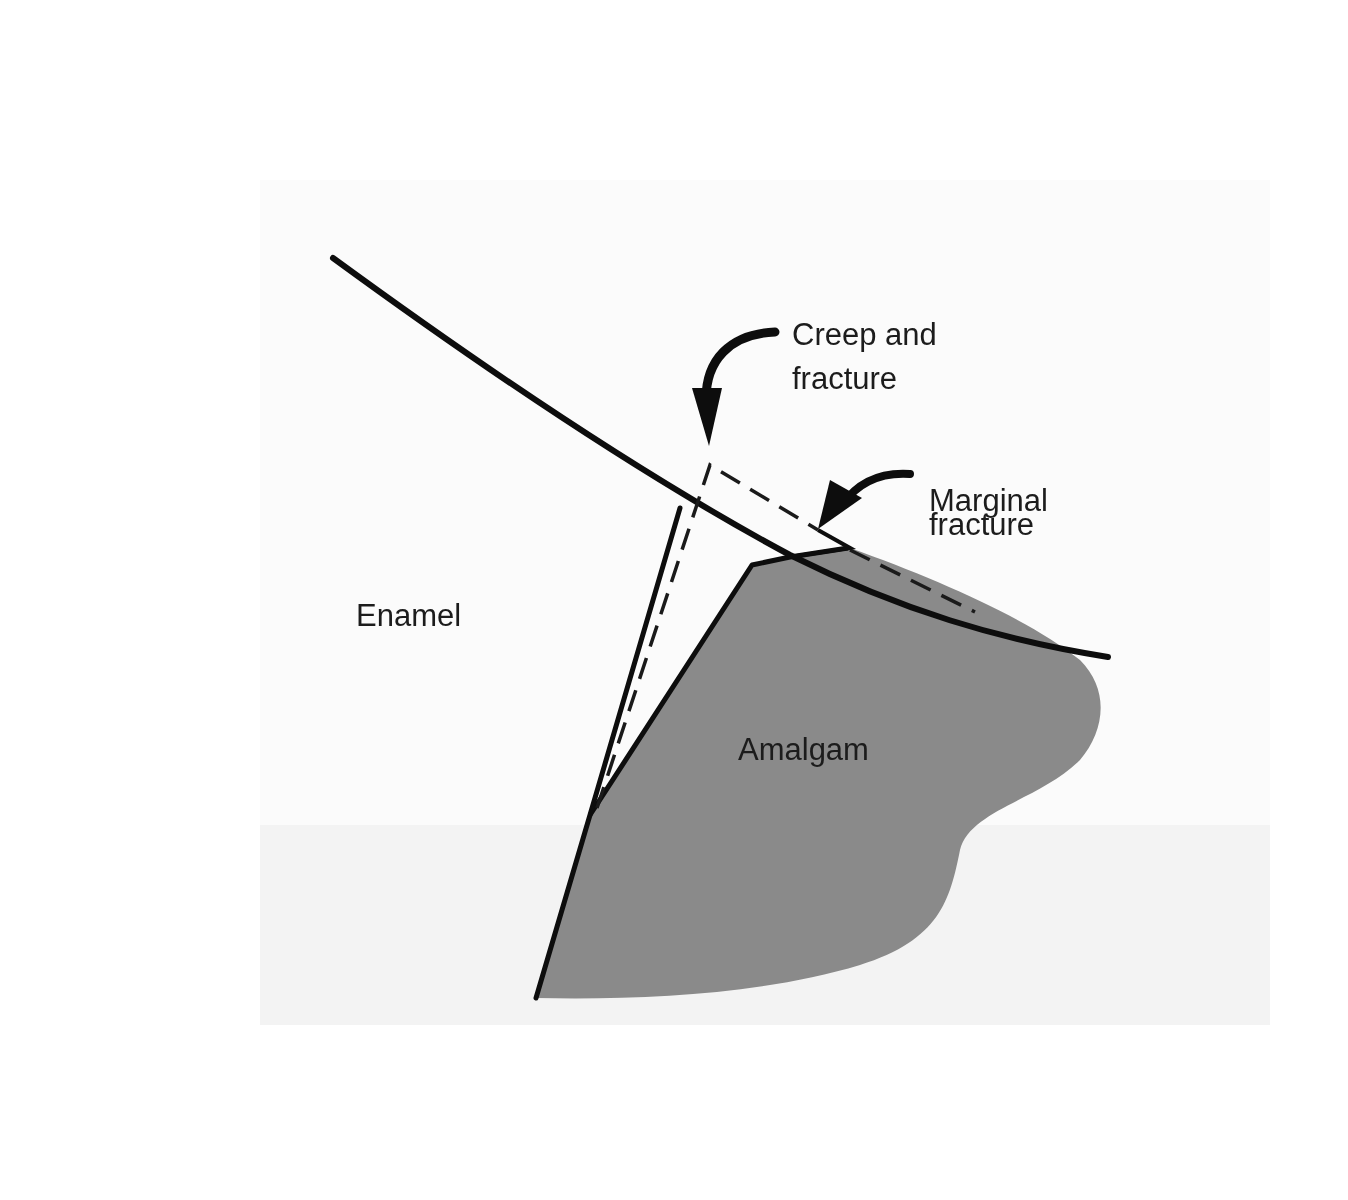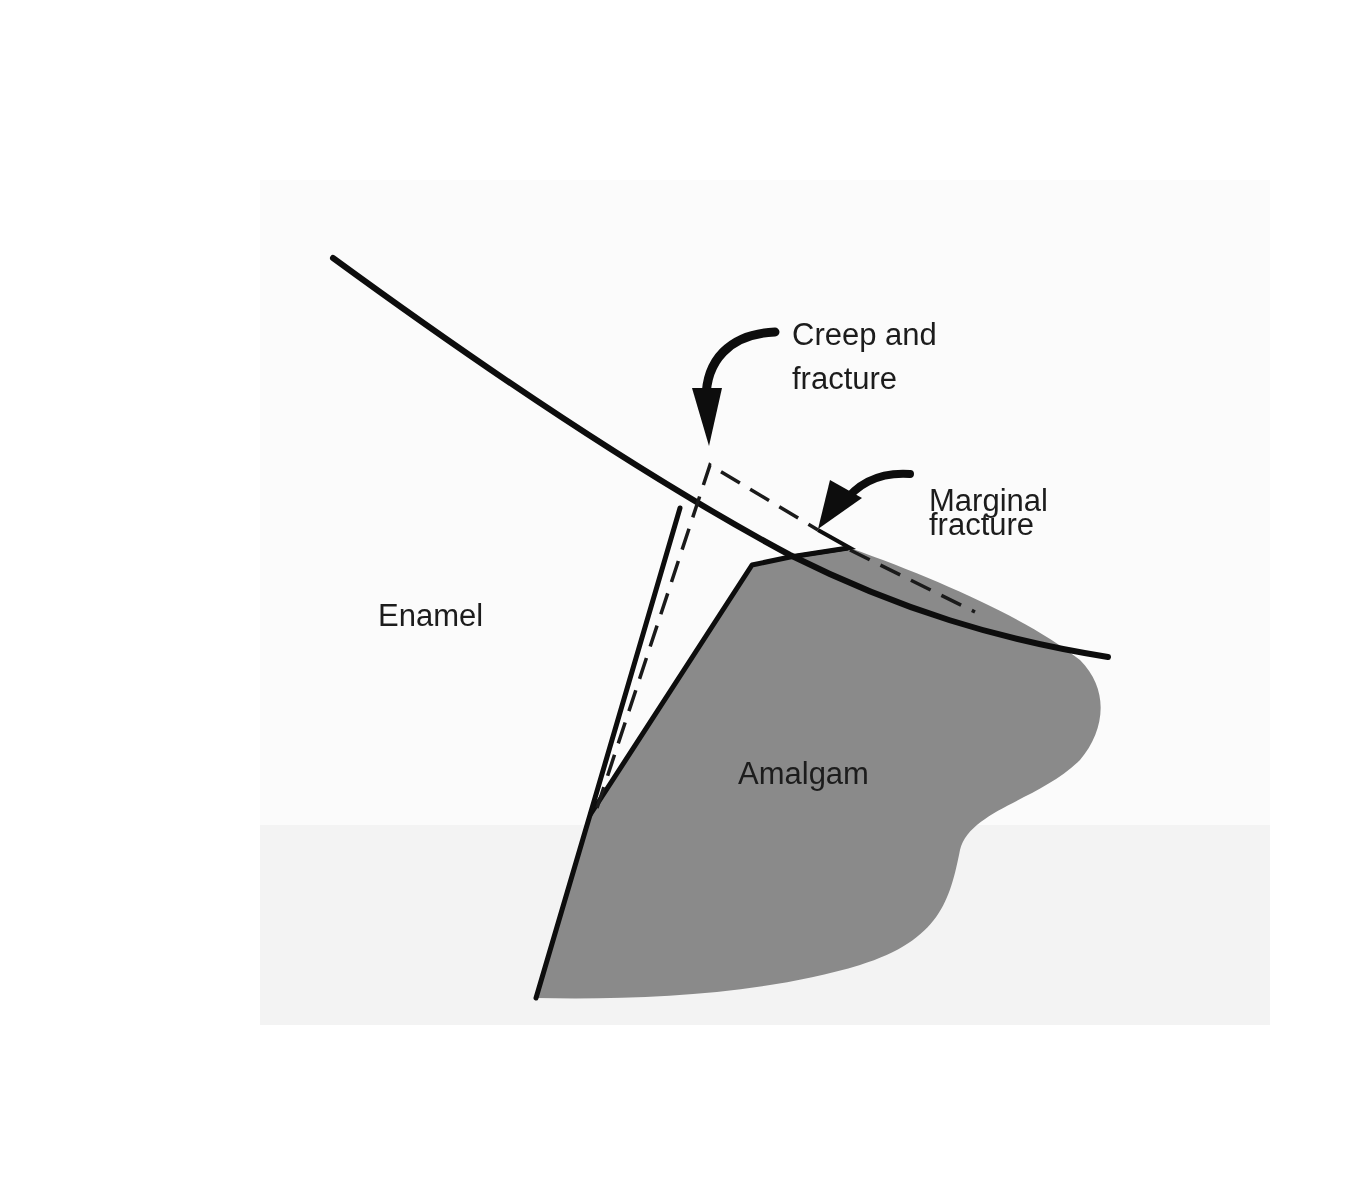--- a/index.html
+++ b/index.html
@@ -37,18 +37,18 @@
 
   <path d="M 818 530 L 850 548 L 790 557" fill="none" stroke="#0d0d0d" stroke-width="4"></path>
 
   <path d="M 775 332 C 730 334, 705 360, 706 402" fill="none" stroke="#0d0d0d" stroke-width="9" stroke-linecap="round"></path>
   <polygon points="692,388 722,388 709,446" fill="#0d0d0d"></polygon>
 
   <path d="M 910 474 C 880 472, 858 482, 842 505" fill="none" stroke="#0d0d0d" stroke-width="8" stroke-linecap="round"></path>
   <polygon points="830,480 862,498 818,529" fill="#0d0d0d"></polygon>
 </svg>
 
-<div class="label" style="left:378px; top:594px;">Enamel</div>
-<div class="label" style="left:738px; top:752px;">Amalgam</div>
+<div class="label" style="left:356px; top:594px;">Enamel</div>
+<div class="label" style="left:738px; top:728px;">Amalgam</div>
 <div class="label" style="left:792px; top:313px;">Creep and</div>
 <div class="label" style="left:792px; top:357px;">fracture</div>
 <div class="label" style="left:929px; top:479px;">Marginal</div>
 <div class="label" style="left:929px; top:503px;">fracture</div>
 
 </body></html>

